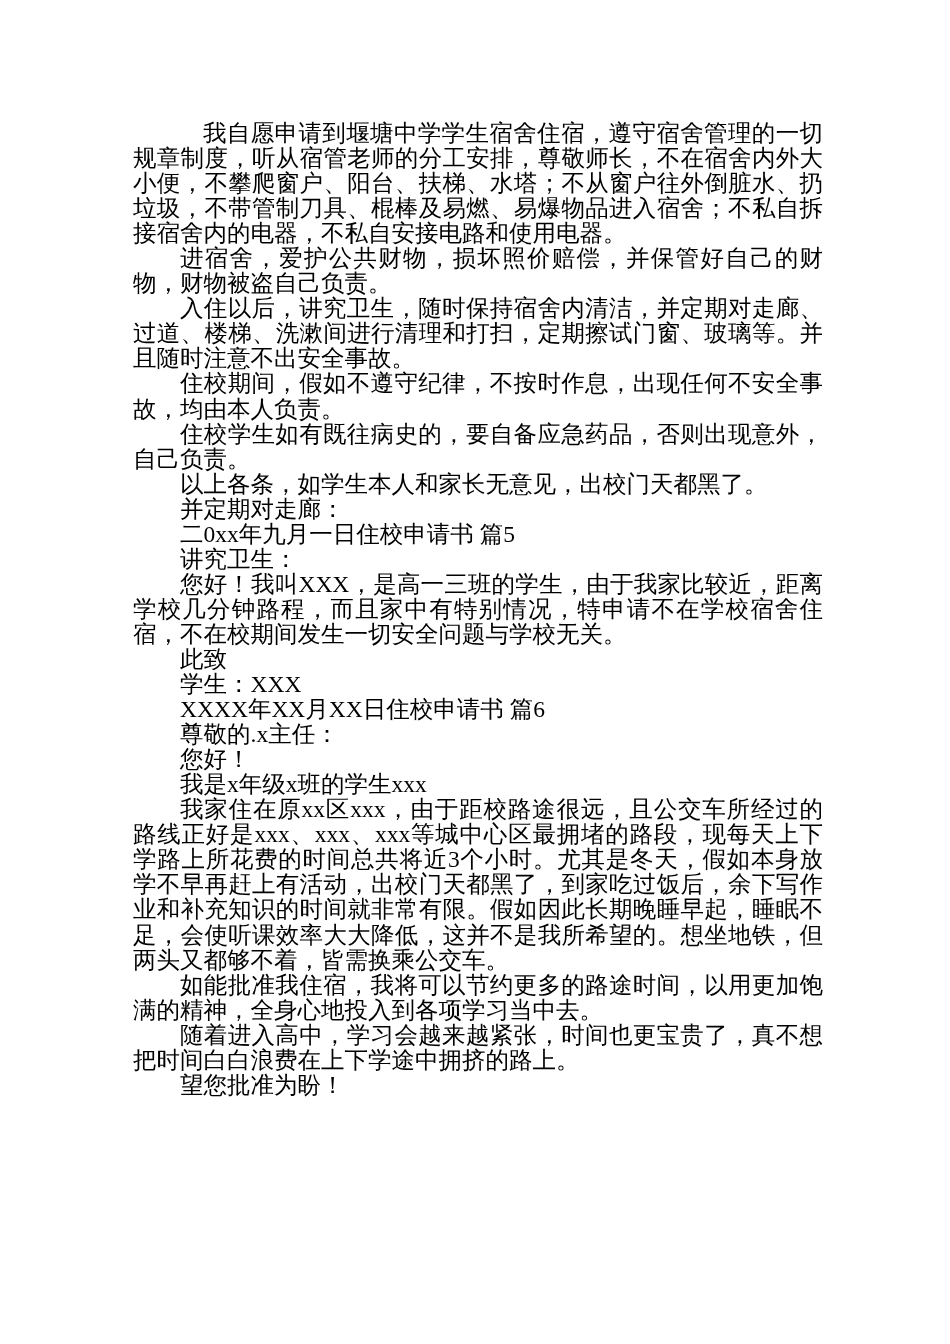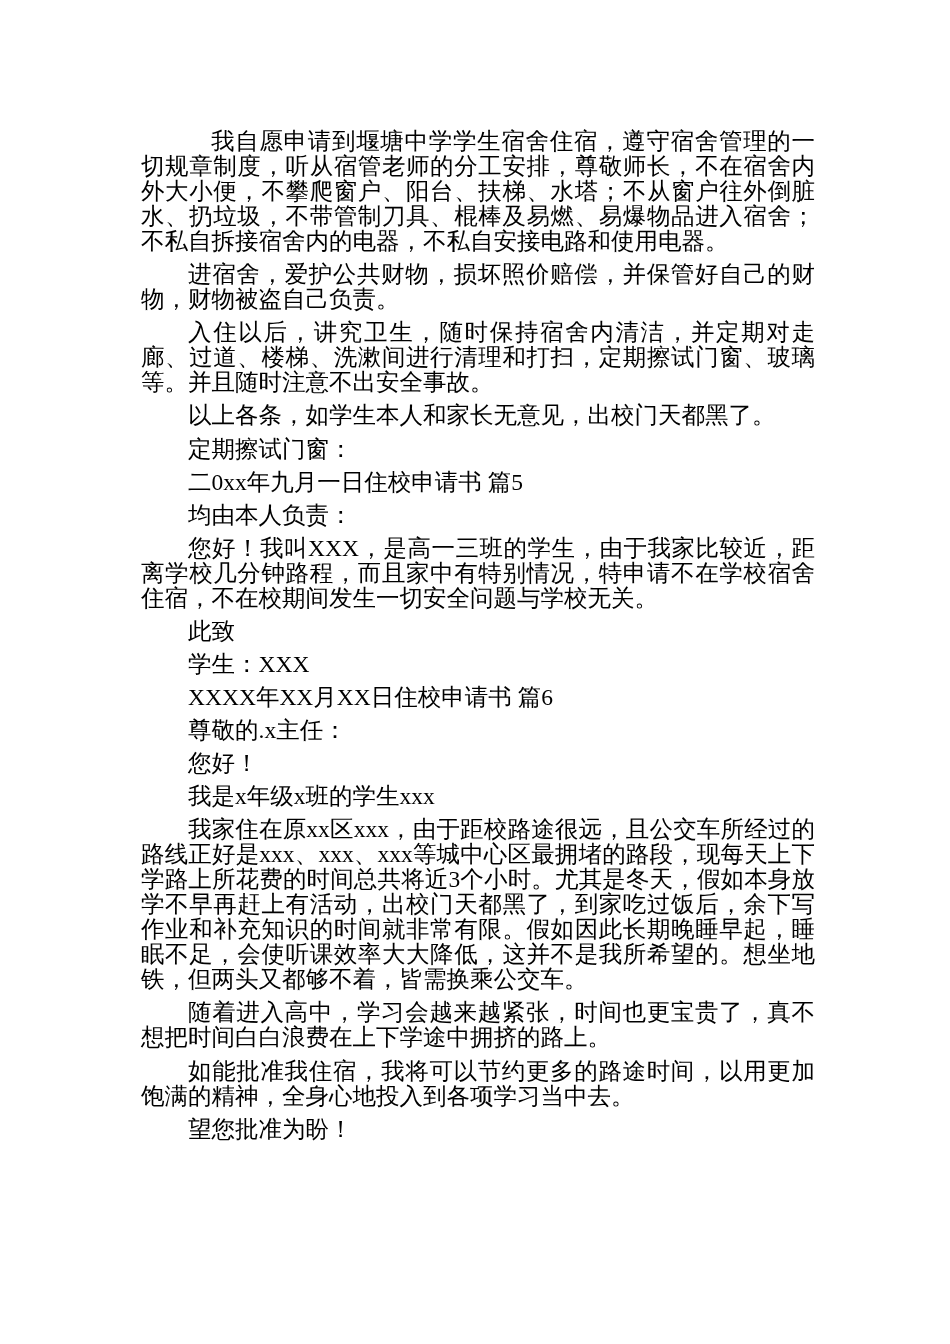--- a/index.html
+++ b/index.html
@@ -22,45 +22,47 @@
     font-family: "Liberation Serif", "DejaVu Serif", serif;
     font-size: 23.5px;
     line-height: 25.05px;
     color: #000000;
     text-align: justify;
     text-justify: inter-character;
     letter-spacing: 0;
     word-break: normal;
   }
   .doc p {
-    margin: 8px;
+    margin: 0;
     padding: 0;
     text-indent: 47px; 
   }
   .doc p.p-first {
     text-indent: 70px; 
   }
 </style>
 </head>
 <body>
 
 <div class="page">
   <div class="doc">
     <p class="p-first">我自愿申请到堰塘中学学生宿舍住宿，遵守宿舍管理的一切规章制度，听从宿管老师的分工安排，尊敬师长，不在宿舍内外大小便，不攀爬窗户、阳台、扶梯、水塔；不从窗户往外倒脏水、扔垃圾，不带管制刀具、棍棒及易燃、易爆物品进入宿舍；不私自拆接宿舍内的电器，不私自安接电路和使用电器。</p>
     <p>进宿舍，爱护公共财物，损坏照价赔偿，并保管好自己的财物，财物被盗自己负责。</p>
     <p>入住以后，讲究卫生，随时保持宿舍内清洁，并定期对走廊、过道、楼梯、洗漱间进行清理和打扫，定期擦试门窗、玻璃等。并且随时注意不出安全事故。</p>
+    <p>住校期间，假如不遵守纪律，不按时作息，出现任何不安全事故，均由本人负责。</p>
+    <p>住校学生如有既往病史的，要自备应急药品，否则出现意外，自己负责。</p>
     <p>以上各条，如学生本人和家长无意见，出校门天都黑了。</p>
-    <p>定期擦试门窗：</p>
+    <p>并定期对走廊：</p>
     <p>二0xx年九月一日住校申请书 篇5</p>
-    <p>均由本人负责：</p>
+    <p>讲究卫生：</p>
     <p>您好！我叫XXX，是高一三班的学生，由于我家比较近，距离学校几分钟路程，而且家中有特别情况，特申请不在学校宿舍住宿，不在校期间发生一切安全问题与学校无关。</p>
     <p>此致</p>
     <p>学生：XXX</p>
     <p>XXXX年XX月XX日住校申请书 篇6</p>
     <p>尊敬的.x主任：</p>
     <p>您好！</p>
     <p>我是x年级x班的学生xxx</p>
     <p>我家住在原xx区xxx，由于距校路途很远，且公交车所经过的路线正好是xxx、xxx、xxx等城中心区最拥堵的路段，现每天上下学路上所花费的时间总共将近3个小时。尤其是冬天，假如本身放学不早再赶上有活动，出校门天都黑了，到家吃过饭后，余下写作业和补充知识的时间就非常有限。假如因此长期晚睡早起，睡眠不足，会使听课效率大大降低，这并不是我所希望的。想坐地铁，但两头又都够不着，皆需换乘公交车。</p>
+    <p>如能批准我住宿，我将可以节约更多的路途时间，以用更加饱满的精神，全身心地投入到各项学习当中去。</p>
     <p>随着进入高中，学习会越来越紧张，时间也更宝贵了，真不想把时间白白浪费在上下学途中拥挤的路上。</p>
-    <p>如能批准我住宿，我将可以节约更多的路途时间，以用更加饱满的精神，全身心地投入到各项学习当中去。</p>
     <p>望您批准为盼！</p>
   </div>
 </div>
 
 </body></html>

